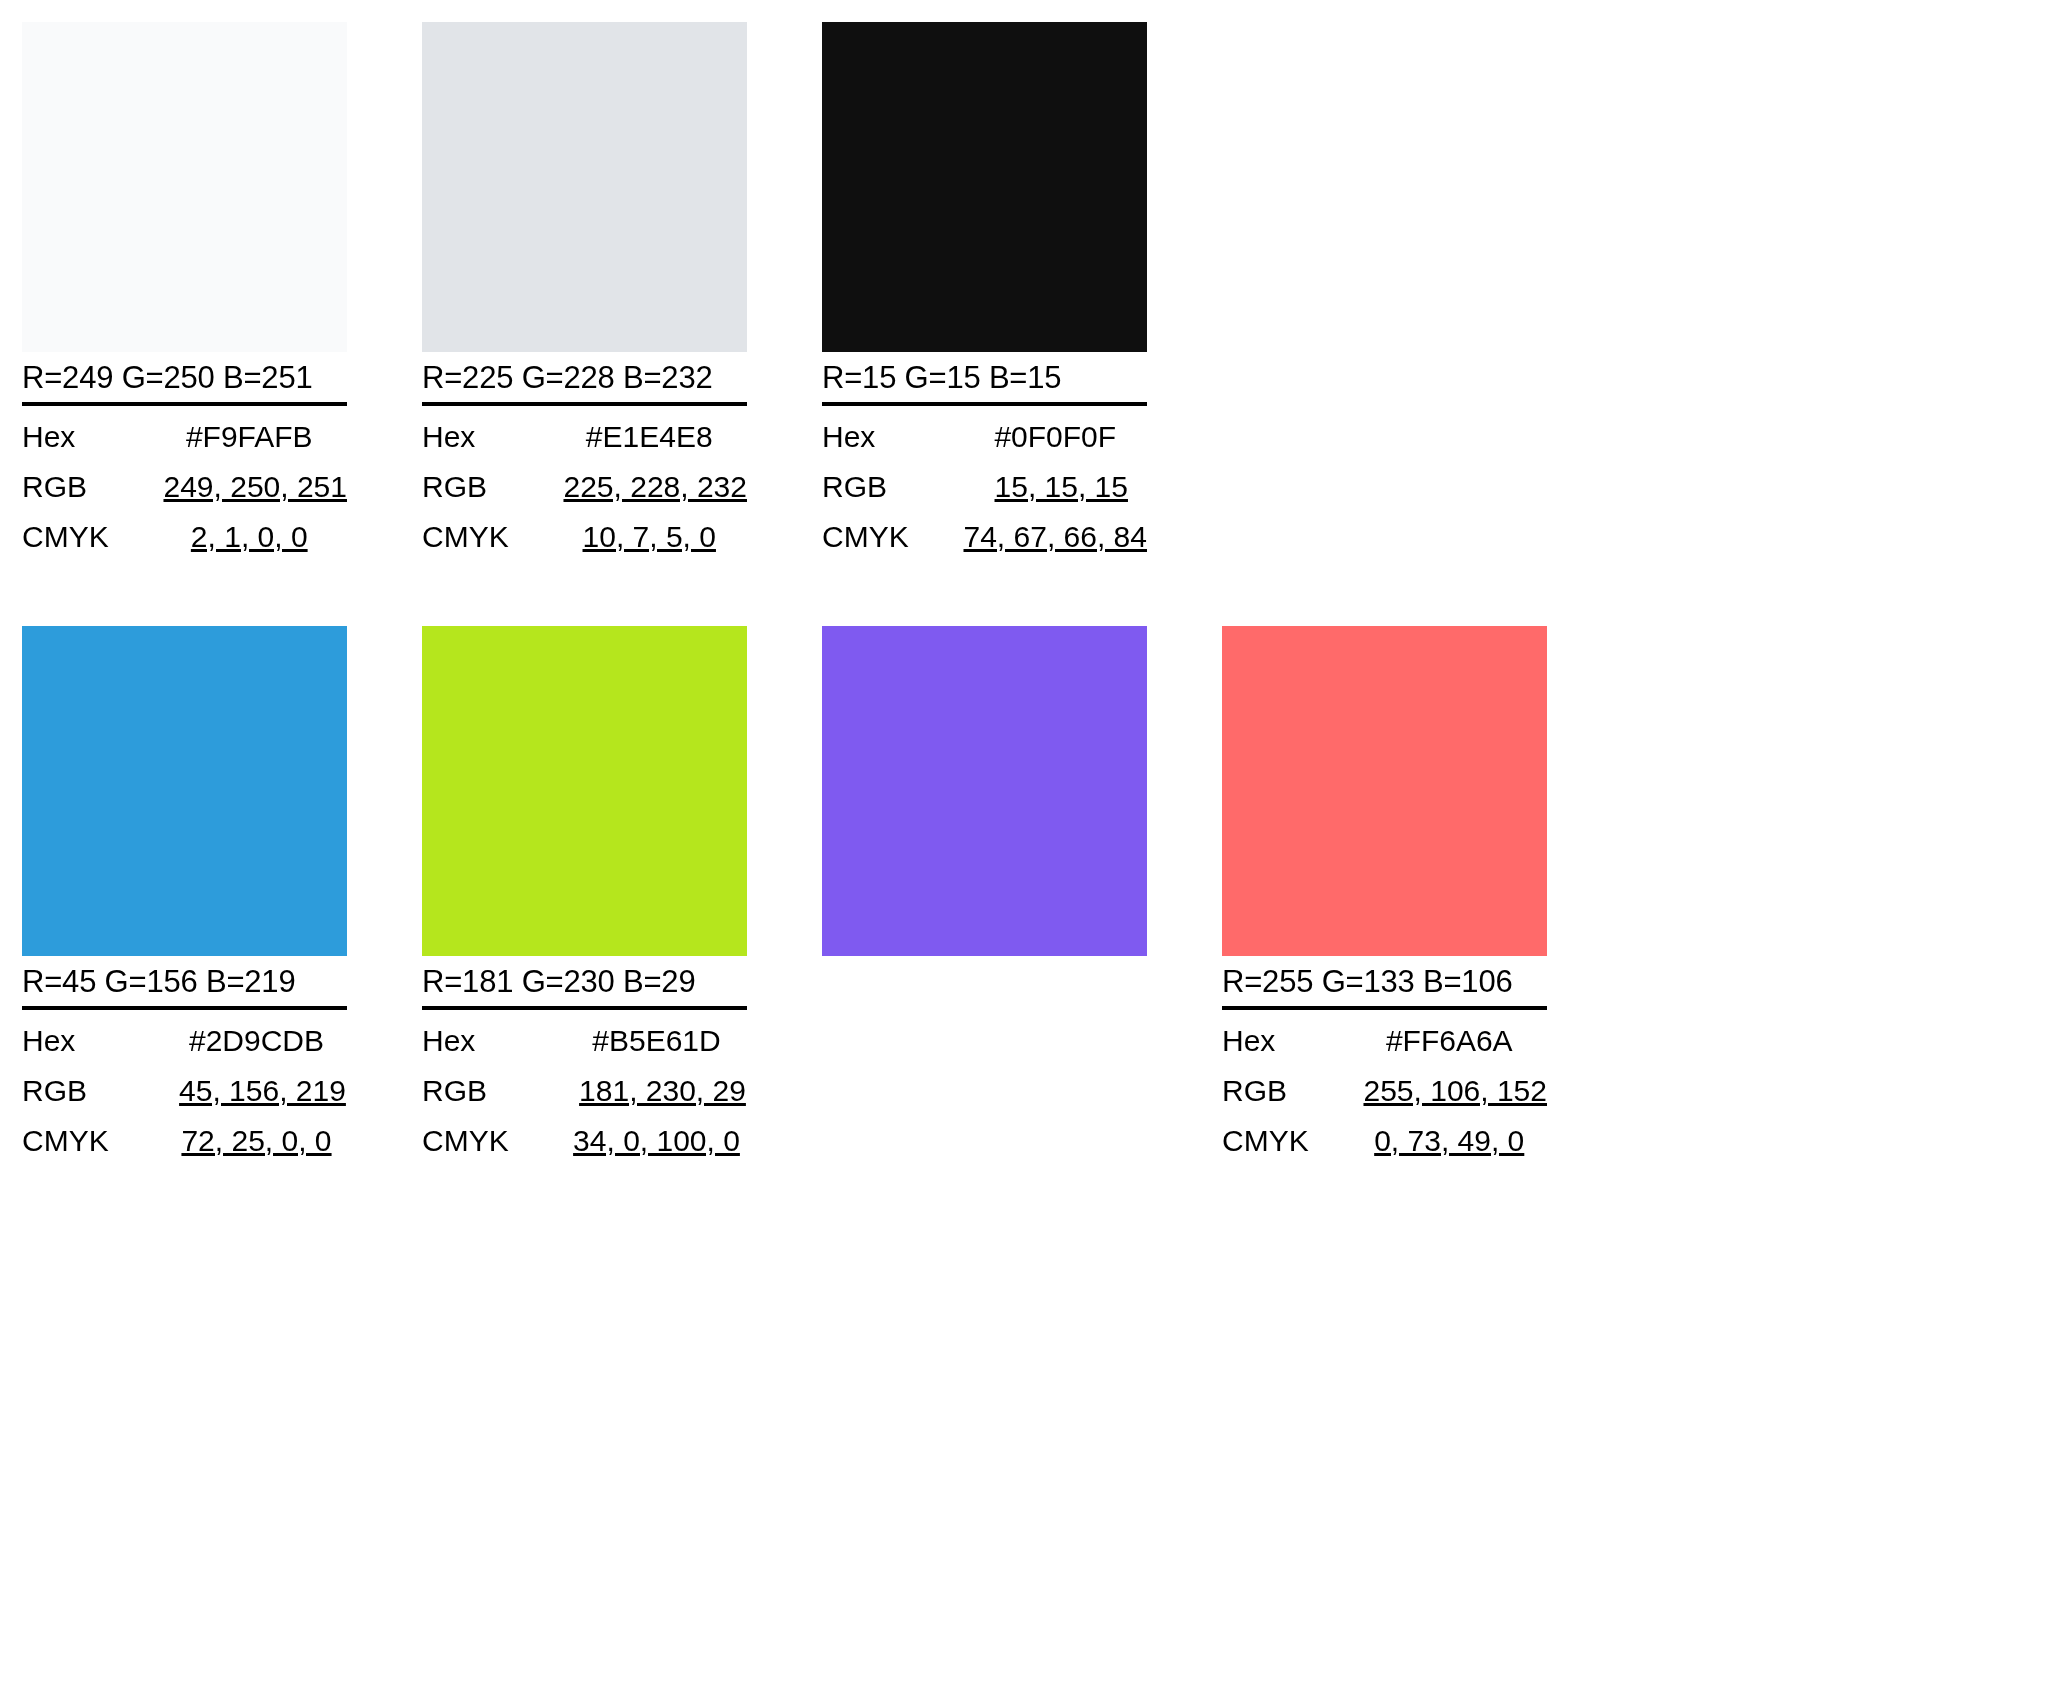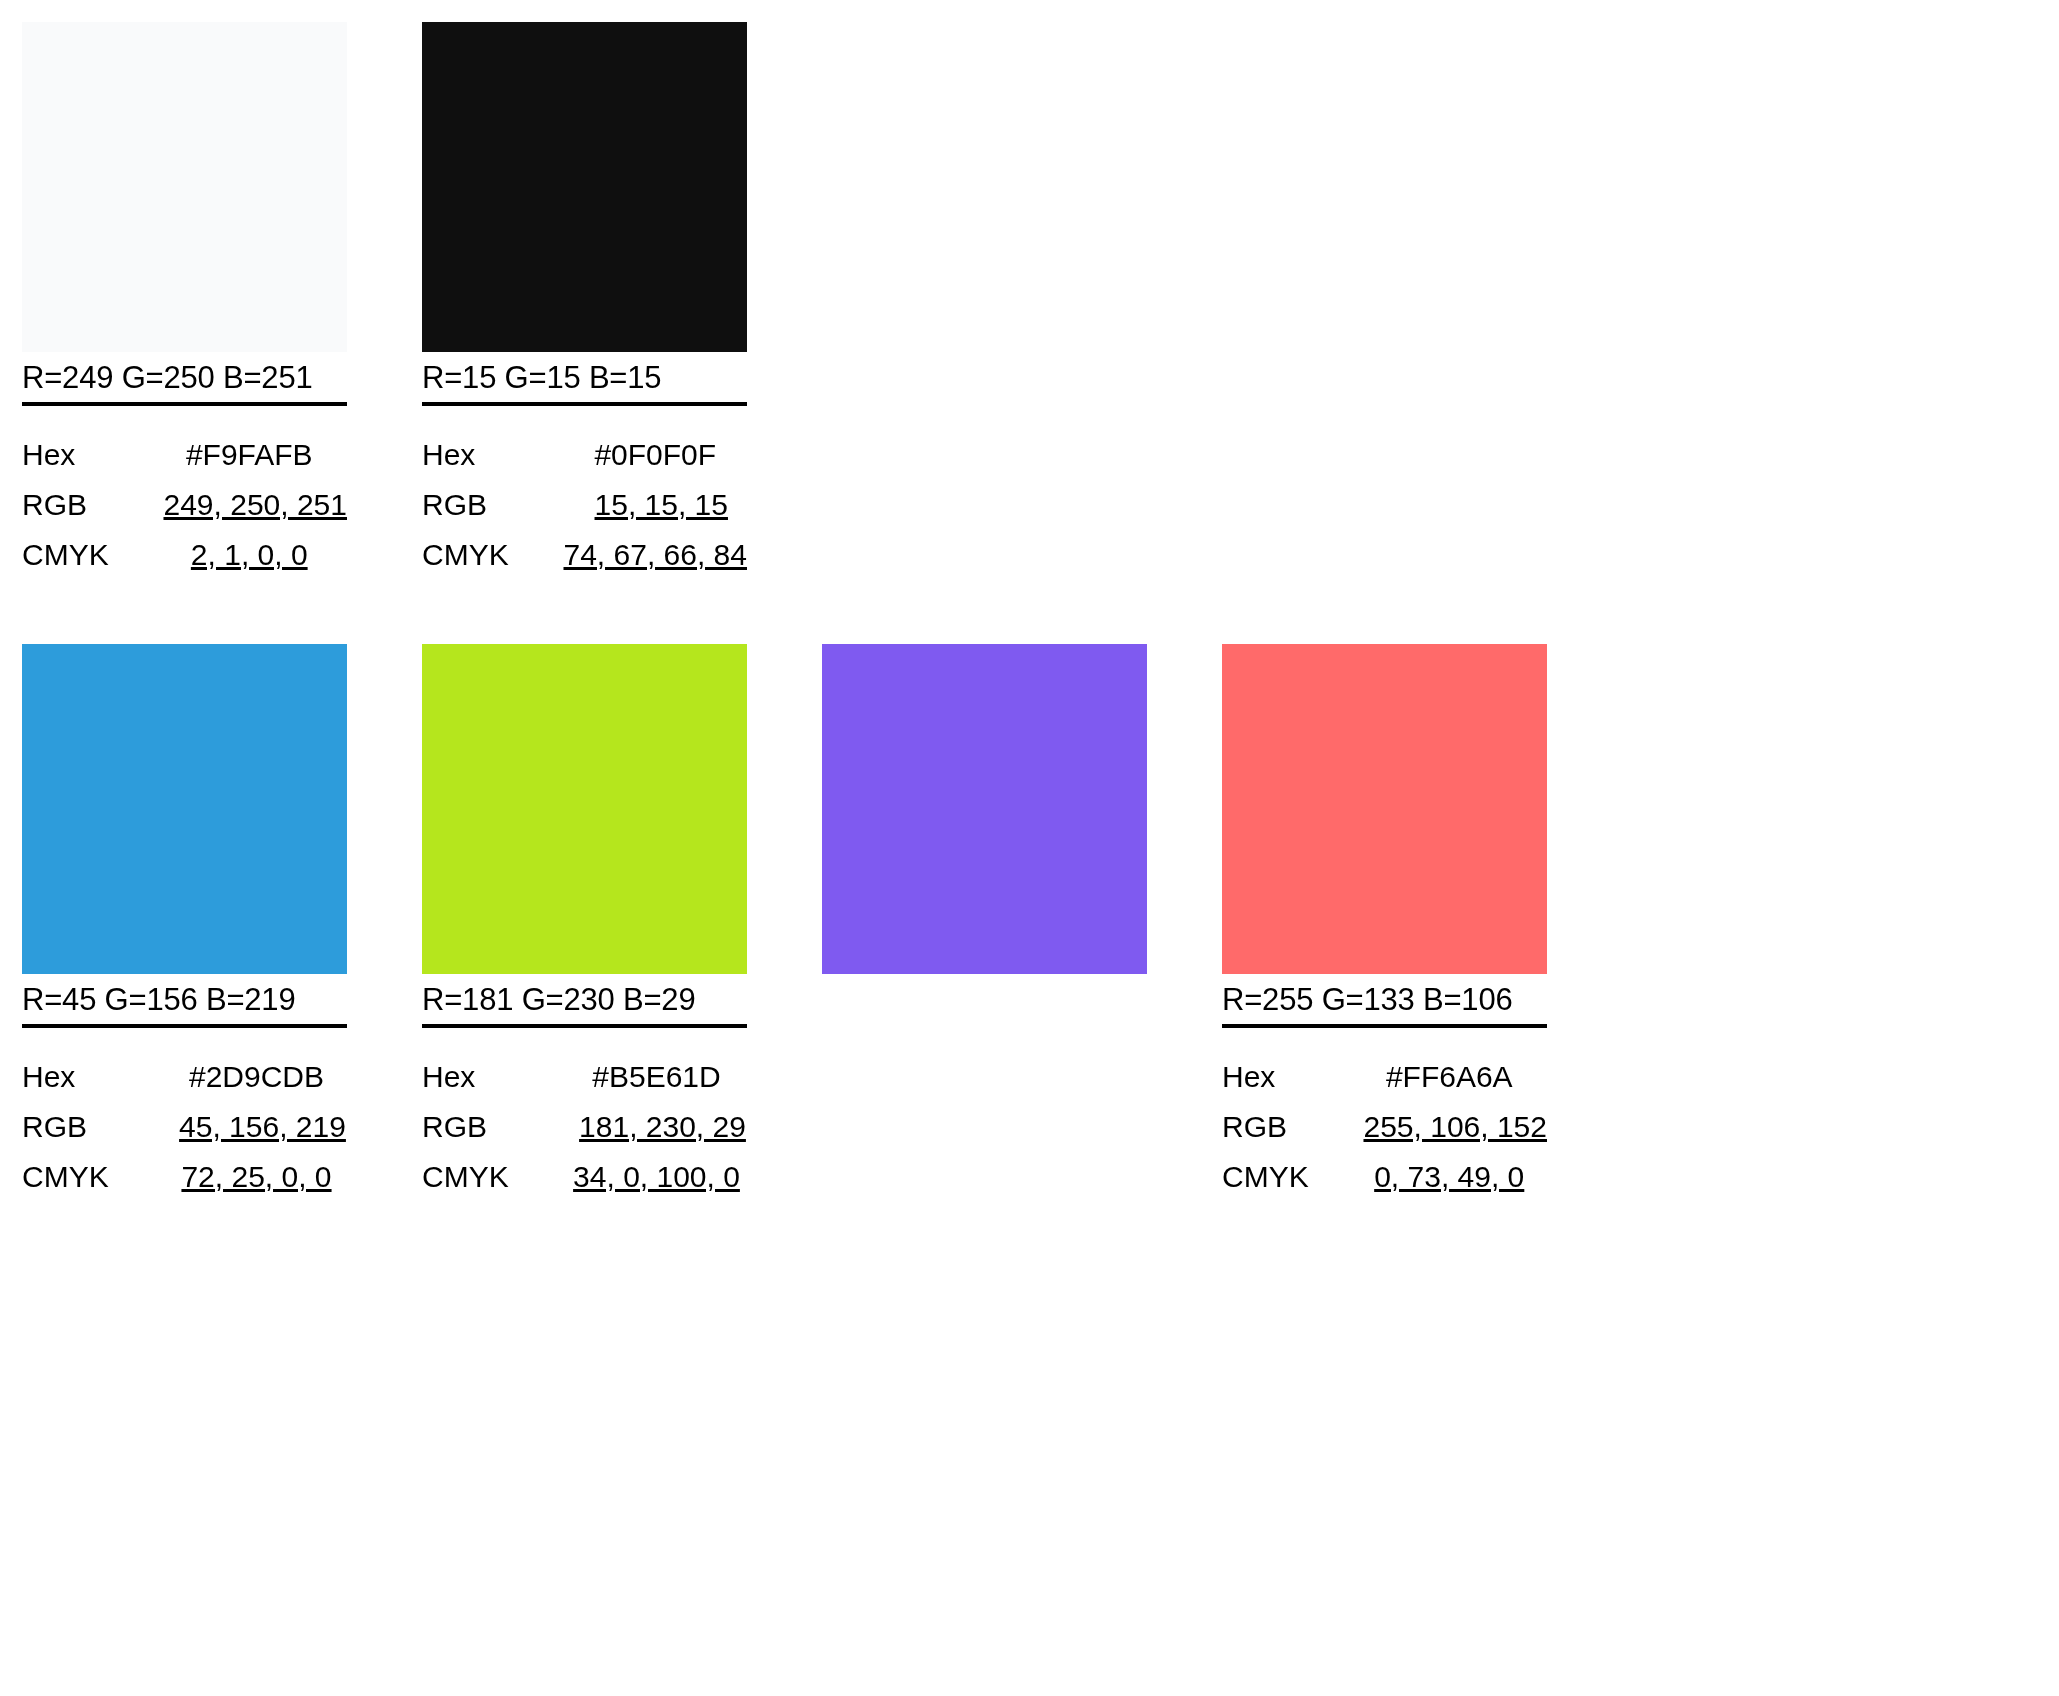--- a/index.html
+++ b/index.html
@@ -51,21 +51,21 @@
     font-size: 31px;
     line-height: 40px;
     letter-spacing: -0.2px;
     white-space: nowrap;
     padding-bottom: 4px;
     border-bottom: 4px solid #000000;
   }
   .spec-table {
     width: 100%;
     border-collapse: collapse;
-    margin-top: 24px;
+    margin-top: 6px;
   }
   .spec-table tr {
     height: 50px;
   }
   .spec-label {
     font-size: 30px;
     line-height: 36px;
     text-align: left;
     width: 140px;
     padding: 0;
@@ -116,20 +116,42 @@
           </tr>
           <tr class="spec-row-cmyk">
             <td class="spec-label">CMYK</td>
             <td class="spec-value cmyk-value">2, 1, 0, 0</td>
           </tr>
         </tbody>
           </table>
       </div>
     </div>
 
+    <div class="swatch-card">
+      <div class="swatch-chip" style="background-color: rgb(225, 228, 232);"></div>
+      <div class="swatch-info">
+        <div class="rgb-heading">R=225 G=228 B=232</div>
+        <table class="spec-table">
+          <tbody>
+              <tr class="spec-row-hex">
+            <td class="spec-label">Hex</td>
+            <td class="spec-value hex-value">#E1E4E8</td>
+          </tr>
+          <tr class="spec-row-rgb">
+            <td class="spec-label">RGB</td>
+            <td class="spec-value rgb-value">225, 228, 232</td>
+          </tr>
+          <tr class="spec-row-cmyk">
+            <td class="spec-label">CMYK</td>
+            <td class="spec-value cmyk-value">10, 7, 5, 0</td>
+          </tr>
+        </tbody>
+          </table>
+      </div>
+    </div>
 
 
     <div class="swatch-card">
       <div class="swatch-chip" style="background-color: rgb(15, 15, 15);"></div>
       <div class="swatch-info">
         <div class="rgb-heading">R=15 G=15 B=15</div>
         <table class="spec-table">
           <tbody>
               <tr class="spec-row-hex">
             <td class="spec-label">Hex</td>

